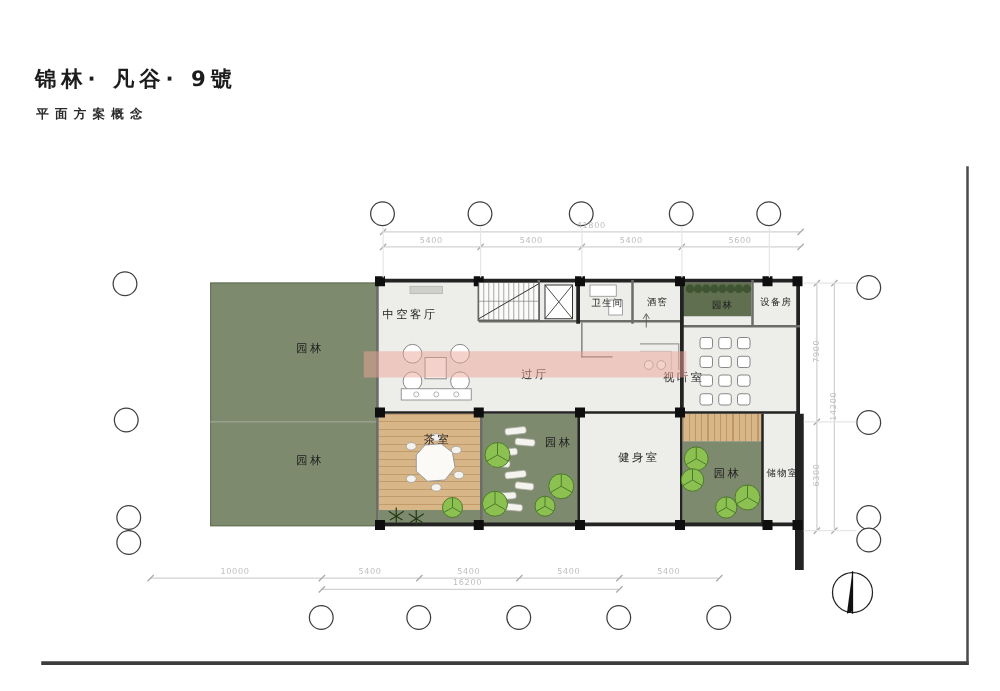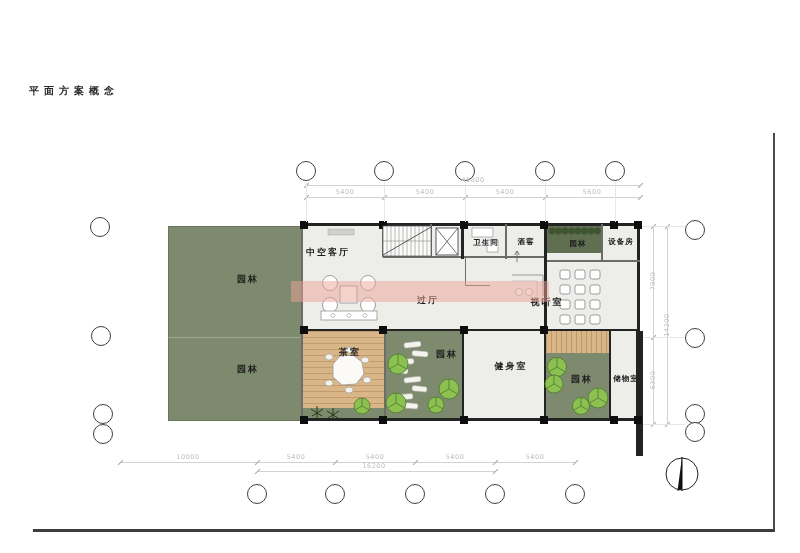--- a/index.html
+++ b/index.html
@@ -27,38 +27,39 @@
   
   .dimh{position:absolute;height:1px;background:#d2d2d2;}
   .dimv{position:absolute;width:1px;background:#d2d2d2;}
   .ext{position:absolute;background:#e6e6e6;}
   .tick{position:absolute;width:7px;height:1px;background:#a8a8a8;transform:rotate(-45deg);}
   .dlab{position:absolute;font-size:6.5px;color:#bdbdbd;transform:translate(-50%,-100%);
         letter-spacing:.5px;white-space:nowrap;}
   .dlabv{position:absolute;font-size:6.5px;color:#bdbdbd;transform:translate(-50%,-50%) rotate(-90deg);
         letter-spacing:.5px;white-space:nowrap;}
   
-  .rlabel{position:absolute;transform:translate(-50%,-50%);font-size:9px;font-weight:700;color:#1e1e1e;
+  .rlabel{position:absolute;transform:translate(-50%,-50%);font-size:9px;font-weight:400;color:#1e1e1e;
           letter-spacing:2px;white-space:nowrap;}
   .rlabel.small{font-size:7.5px;letter-spacing:1px;}
   
   .wm1{position:absolute;left:292px;top:245px;font-size:27px;font-weight:800;
        color:rgba(225,137,126,.62);letter-spacing:3px;white-space:nowrap;
        text-shadow:0 0 2px rgba(255,255,255,.65);z-index:40;}
   .wmband{position:absolute;left:291px;top:281px;width:258px;height:21px;
        background:rgba(236,163,152,.5);z-index:40;}
   .wm2{position:absolute;left:295px;top:282px;font-size:16px;font-weight:400;
        color:rgba(255,238,236,.95);letter-spacing:2px;white-space:nowrap;z-index:41;}
   svg{position:absolute;left:0;top:0;}
 </style>
 </head>
 <body>
 
 <div class="canvas">
 
+  <div class="title">锦林· 凡谷· 9號</div>
   <div class="subtitle">平面方案概念</div>
 
   <div class="frame"></div>
 
   <div class="fill" style="left:302px;top:224px;width:338px;height:197px;background:#ededea;"></div>
 
   <div class="fill" style="left:168px;top:226px;width:134px;height:195px;background:#7e8a6e;border:1px solid #69755b;"></div>
   <div class="fill" style="left:168px;top:337px;width:134px;height:1px;background:rgba(255,255,255,.25);"></div>
 
   <div class="fill" style="left:546px;top:226px;width:55px;height:27px;background:#5f6f4f;"></div>

